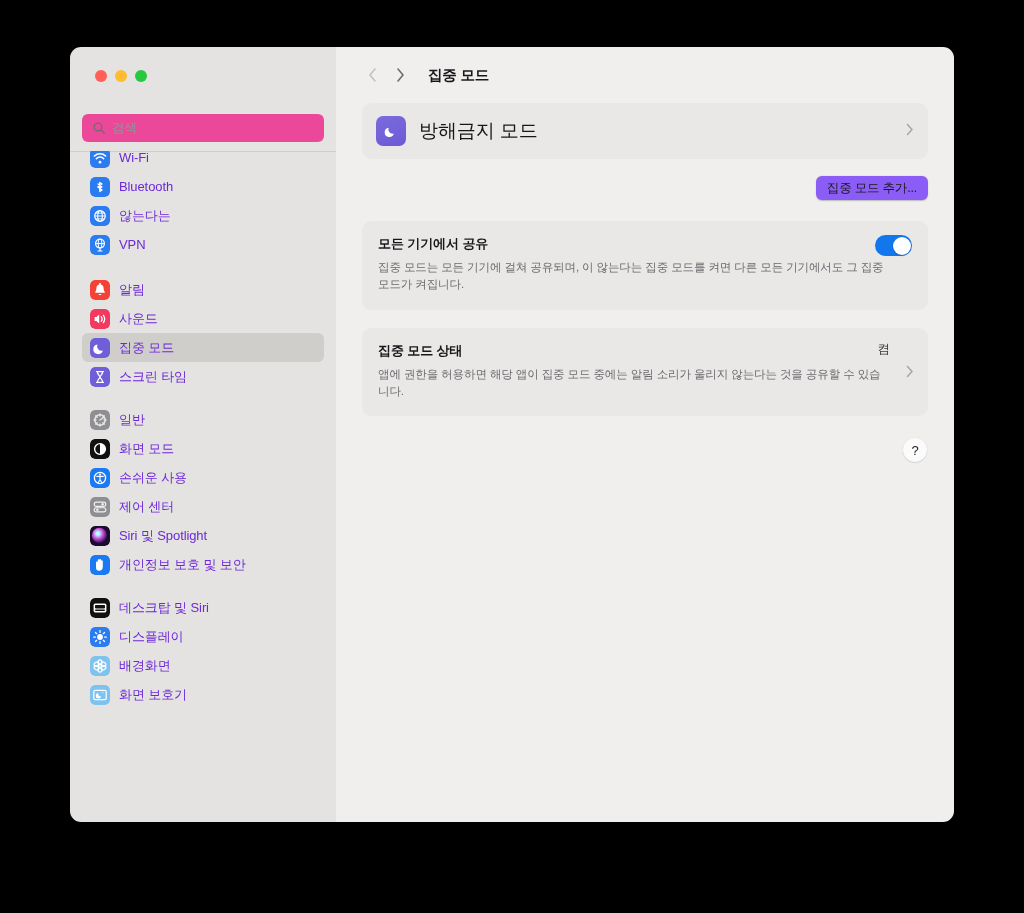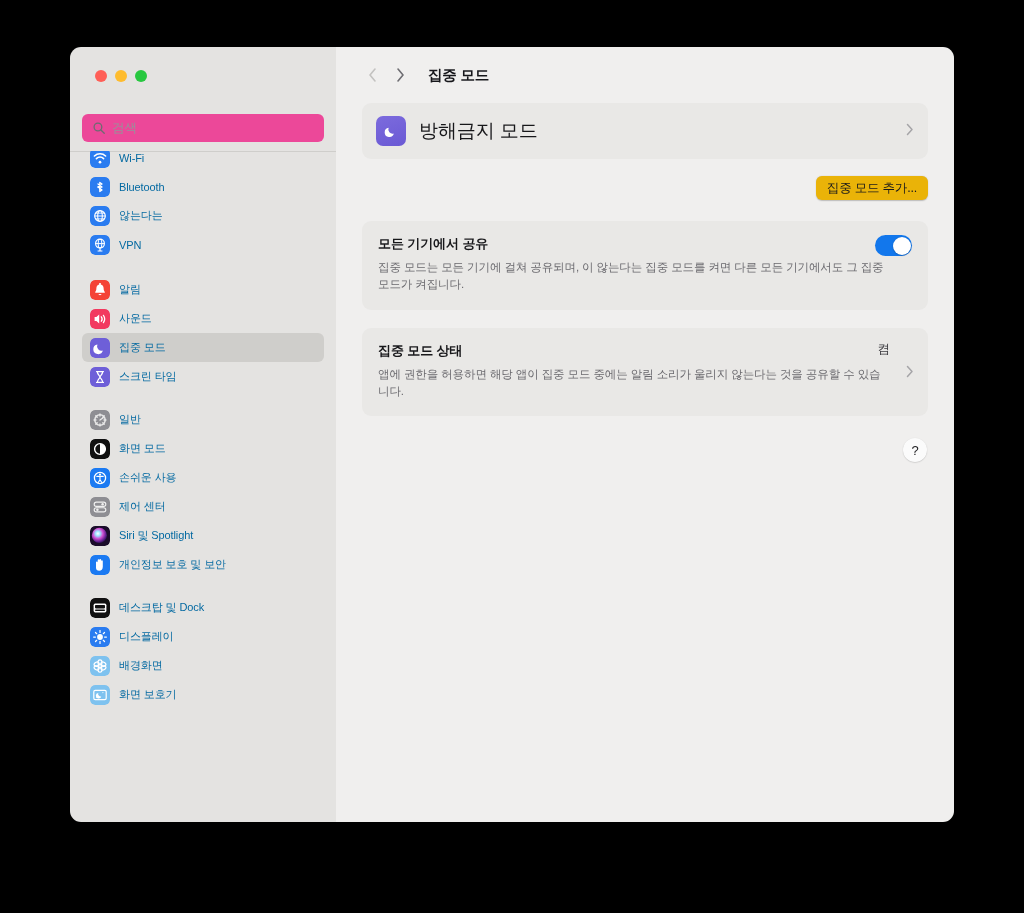--- a/index.html
+++ b/index.html
@@ -112,22 +112,22 @@
     display: flex;
     align-items: center;
     height: 29px;
     padding: 0 8px;
     border-radius: 6px;
     gap: 9px;
     cursor: default;
   }
   .nav-item.selected { background: #cfcecb; }
   .nav-label {
-    font-size: 11px;
-    color: #0369a1;
+    font-size: 13px;
+    color: #6d28d9;
     letter-spacing: -0.1px;
     white-space: nowrap;
   }
 
   .ic {
     width: 20px;
     height: 20px;
     border-radius: 5px;
     flex: 0 0 20px;
     display: flex;
@@ -204,21 +204,21 @@
     margin-left: auto;
     color: #a6a5a8;
   }
 
   .add-row {
     display: flex;
     justify-content: flex-end;
     margin-top: 17px;
   }
   .add-btn {
-    background: #eab308;
+    background: #8b5cf6;
     border: none;
     border-radius: 6px;
     height: 24px;
     padding: 0 11px;
     font-size: 12.5px;
     color: #19191c;
     font-family: "Liberation Sans", sans-serif;
     box-shadow: 0 0.5px 1.2px rgba(0,0,0,0.22);
     letter-spacing: -0.2px;
     cursor: default;
@@ -509,21 +509,21 @@
         <li class="nav-group">
           <div class="nav-item">
             <span class="ic">
               <svg width="20" height="20" viewBox="0 0 20 20">
                 <rect width="20" height="20" rx="5" fill="#111111"></rect>
                 <rect x="3.6" y="5.6" width="12.8" height="8.8" rx="1.6" fill="#fff"></rect>
                 <rect x="5.0" y="7.0" width="10" height="3.4" rx="0.8" fill="#111"></rect>
                 <rect x="5.0" y="11.6" width="10" height="1.5" rx="0.75" fill="#111"></rect>
               </svg>
             </span>
-            <span class="nav-label">데스크탑 및 Dock</span>
+            <span class="nav-label">데스크탑 및 Siri</span>
           </div>
           <div class="nav-item">
             <span class="ic">
               <svg width="20" height="20" viewBox="0 0 20 20">
                 <rect width="20" height="20" rx="5" fill="#2a7cf0"></rect>
                 <circle cx="10" cy="10" r="2.9" fill="#fff"></circle>
                 <g stroke="#fff" stroke-width="1.25" stroke-linecap="round">
                   <line x1="10" y1="3.6" x2="10" y2="5.4"></line>
                   <line x1="10" y1="14.6" x2="10" y2="16.4"></line>
                   <line x1="3.6" y1="10" x2="5.4" y2="10"></line>

